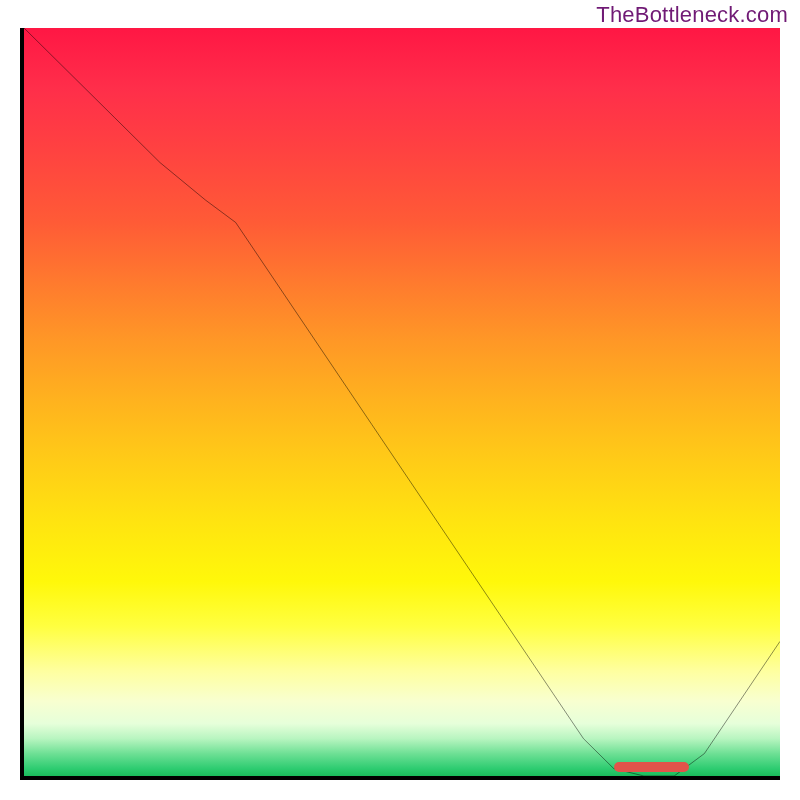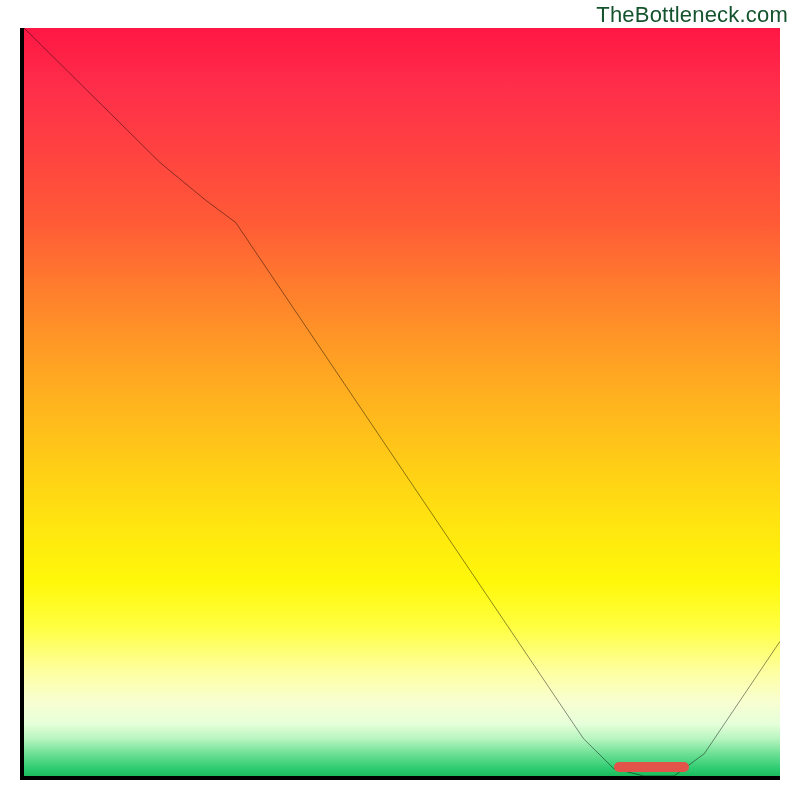--- a/index.html
+++ b/index.html
@@ -12,21 +12,21 @@
   }
   .container {
     position: relative;
     width: 800px;
     height: 800px;
   }
   .watermark {
     position: absolute;
     top: 2px;
     right: 12px;
-    color: #14532d;
+    color: #701a75;
     font-size: 22px;
     font-weight: 500;
     letter-spacing: 0.2px;
   }
   .plot-area {
     position: absolute;
     left: 20px;
     top: 28px;
     width: 760px;
     height: 752px;

